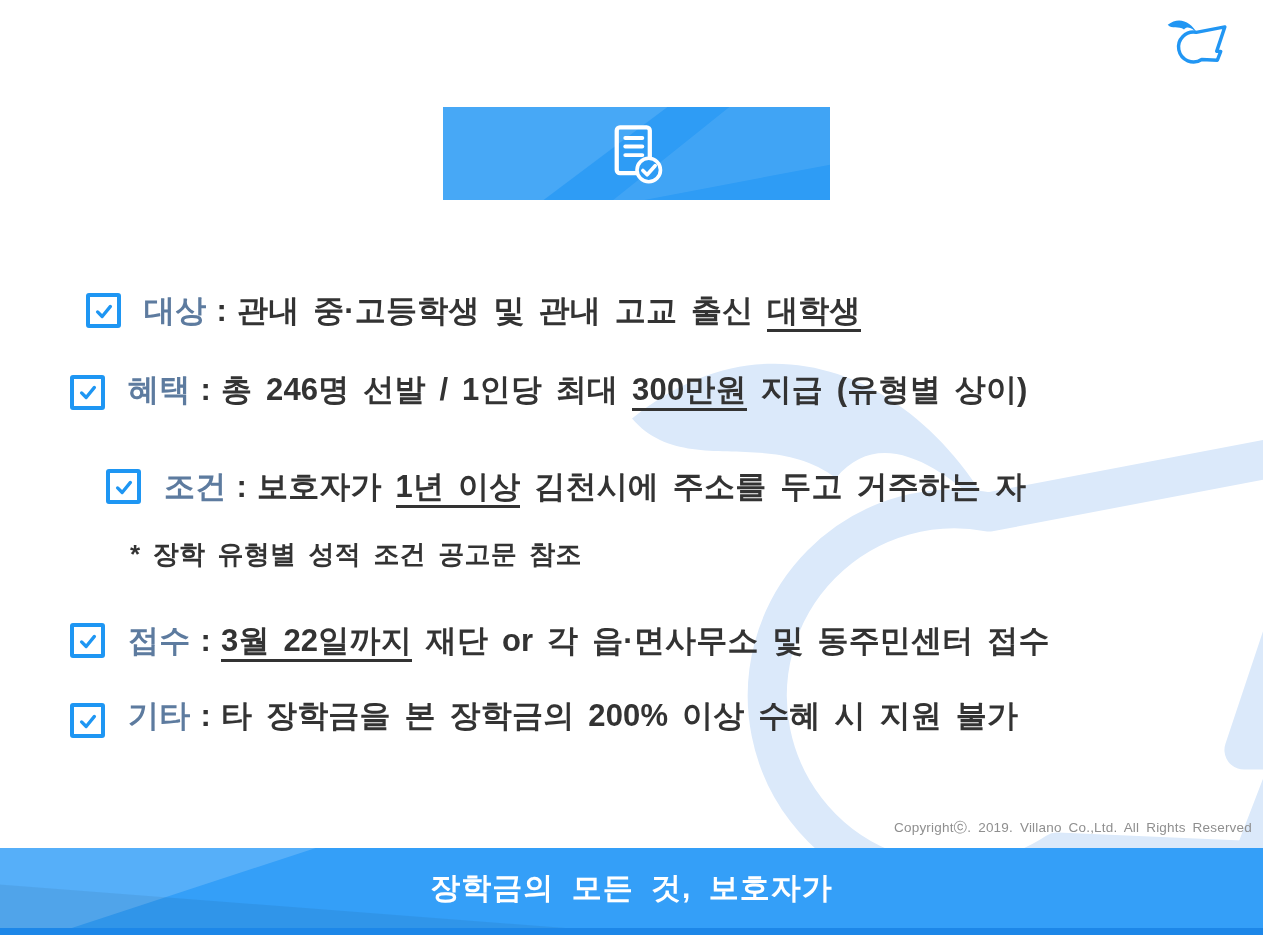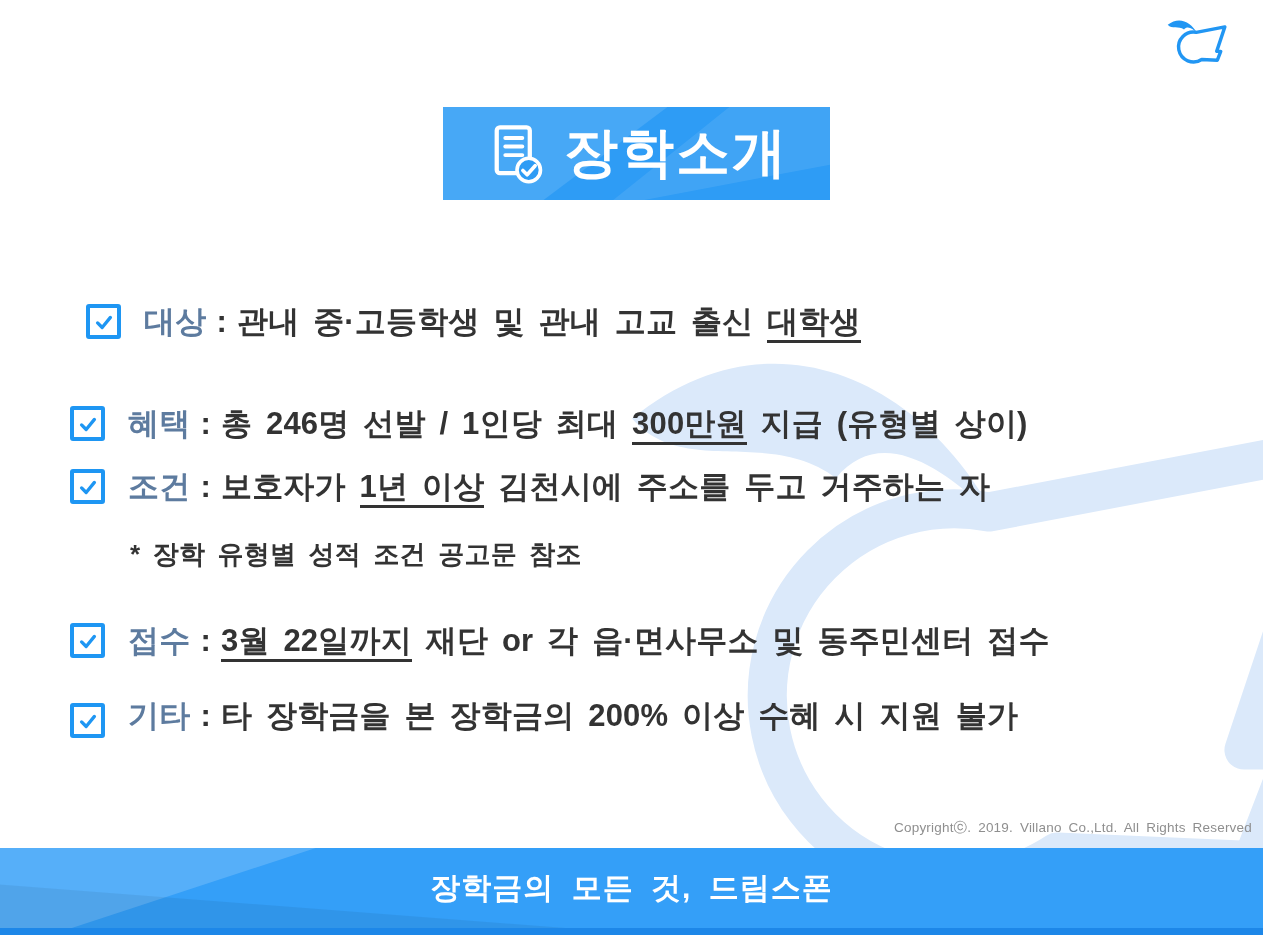--- a/index.html
+++ b/index.html
@@ -41,21 +41,21 @@
     display:flex;align-items:center;justify-content:center;flex:none;
   }
   .item .cbox svg{width:22px;height:22px;display:block;}
   .item .txt{
     font-size:31px;line-height:45px;color:#333333;font-weight:600;
     letter-spacing:.2px;word-spacing:5px;white-space:nowrap;
   }
   .item .lbl{color:#5D7B9F;}
   .item .colon{margin:0 10px;color:#333333;}
   .item .u{border-bottom:3px solid #333333;padding-bottom:1px;}
-  .pos-1{top:299px;padding-left:16px;} .pos-2{top:401px;} .pos-3{top:464px;} .pos-4{top:618px;justify-content:flex-end;} .pos-5{top:693px;align-items:flex-end;}
+  .pos-1{top:288px;padding-left:16px;} .pos-2{top:367px;align-items:center;} .pos-3{top:464px;margin-left:36px;} .pos-4{top:618px;justify-content:flex-end;} .pos-5{top:693px;align-items:flex-end;}
   .note{
     position:absolute;left:130px;top:537px;z-index:1;
     font-size:26px;color:#333333;font-weight:700;letter-spacing:.2px;word-spacing:5px;
   }
   
   .copyright{
     position:absolute;top:819px;right:11px;z-index:1;
     color:#8F8F8F;font-size:13.5px;letter-spacing:.2px;word-spacing:3px;
   }
   
@@ -96,21 +96,20 @@
 
 <div class="banner">
   <svg class="b-icon" viewBox="0 0 60 60">
     <rect x="11" y="5" width="31" height="43" rx="3" fill="none" stroke="#ffffff" stroke-width="4"></rect>
     <line x1="19" y1="15" x2="35" y2="15" stroke="#ffffff" stroke-width="3.6" stroke-linecap="round"></line>
     <line x1="19" y1="23" x2="35" y2="23" stroke="#ffffff" stroke-width="3.6" stroke-linecap="round"></line>
     <line x1="19" y1="31" x2="35" y2="31" stroke="#ffffff" stroke-width="3.6" stroke-linecap="round"></line>
     <circle cx="41" cy="45" r="11" fill="#2E9CF5" stroke="#ffffff" stroke-width="3.4"></circle>
     <polyline points="35.5,45.5 39.5,49.5 47,41" fill="none" stroke="#ffffff" stroke-width="3.4" stroke-linecap="round" stroke-linejoin="round"></polyline>
   </svg>
-  <div class="b-title">장학소개</div>
 </div>
 
 <div class="item pos-1">
   <span class="cbox">
     <svg viewBox="0 0 24 24">
         <polyline points="5,13 10,18 19,7" fill="none" stroke="#1E96F3" stroke-width="3.6" stroke-linecap="round" stroke-linejoin="round"></polyline>
       </svg>
   </span>
   <span class="txt"><span class="lbl">대상</span><span class="colon">:</span><span>관내 중·고등학생 및 관내 고교 출신 </span><span class="u">대학생</span><span></span>
   </span>
@@ -157,14 +156,14 @@
   <span class="txt"><span class="lbl">기타</span><span class="colon">:</span><span>타 장학금을 본 장학금의 200% 이상 수혜 시 지원 불가</span><span class="u"></span><span></span>
   </span>
 </div>
 
 <div class="copyright">Copyrightⓒ. 2019. Villano Co.,Ltd. All Rights Reserved</div>
 
 <div class="footer">
   <div class="ov-light"></div>
   <div class="ov-dark"></div>
   <div class="strip"></div>
-  <div class="f-text">장학금의 모든 것, 드림스폰</div>
+  <div class="f-text">장학금의 모든 것, 보호자가</div>
 </div>
 
 </body></html>

